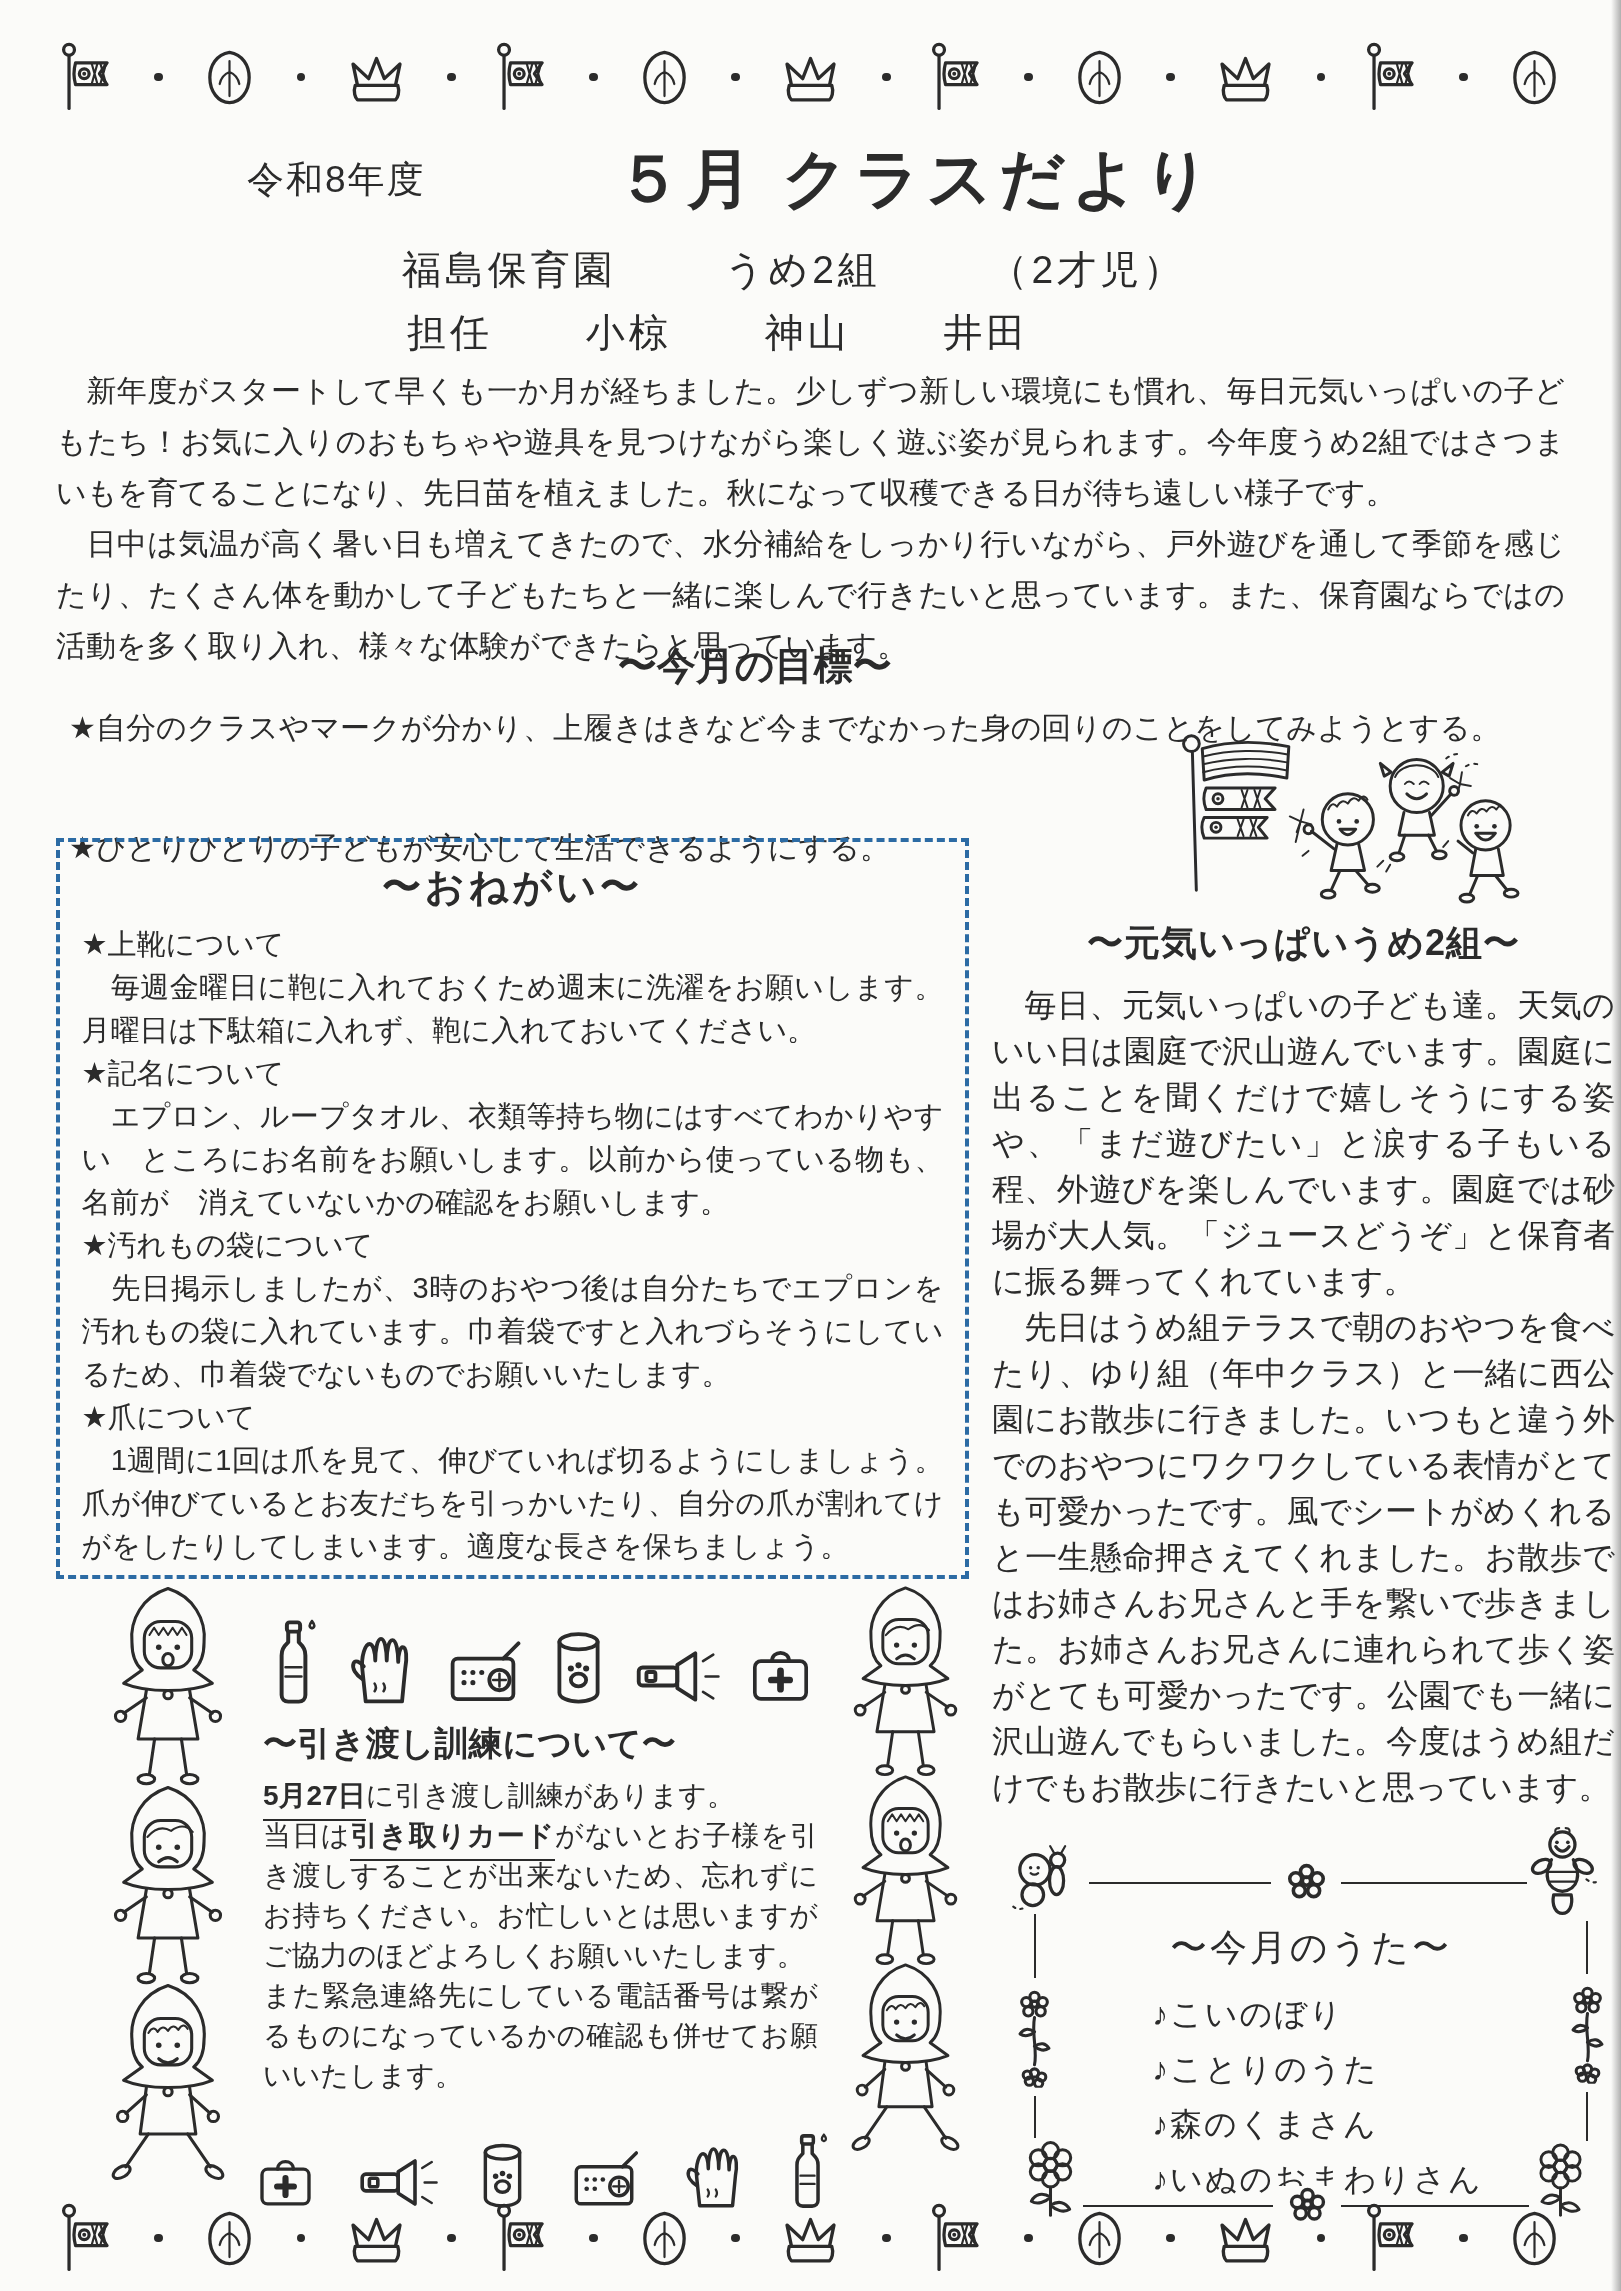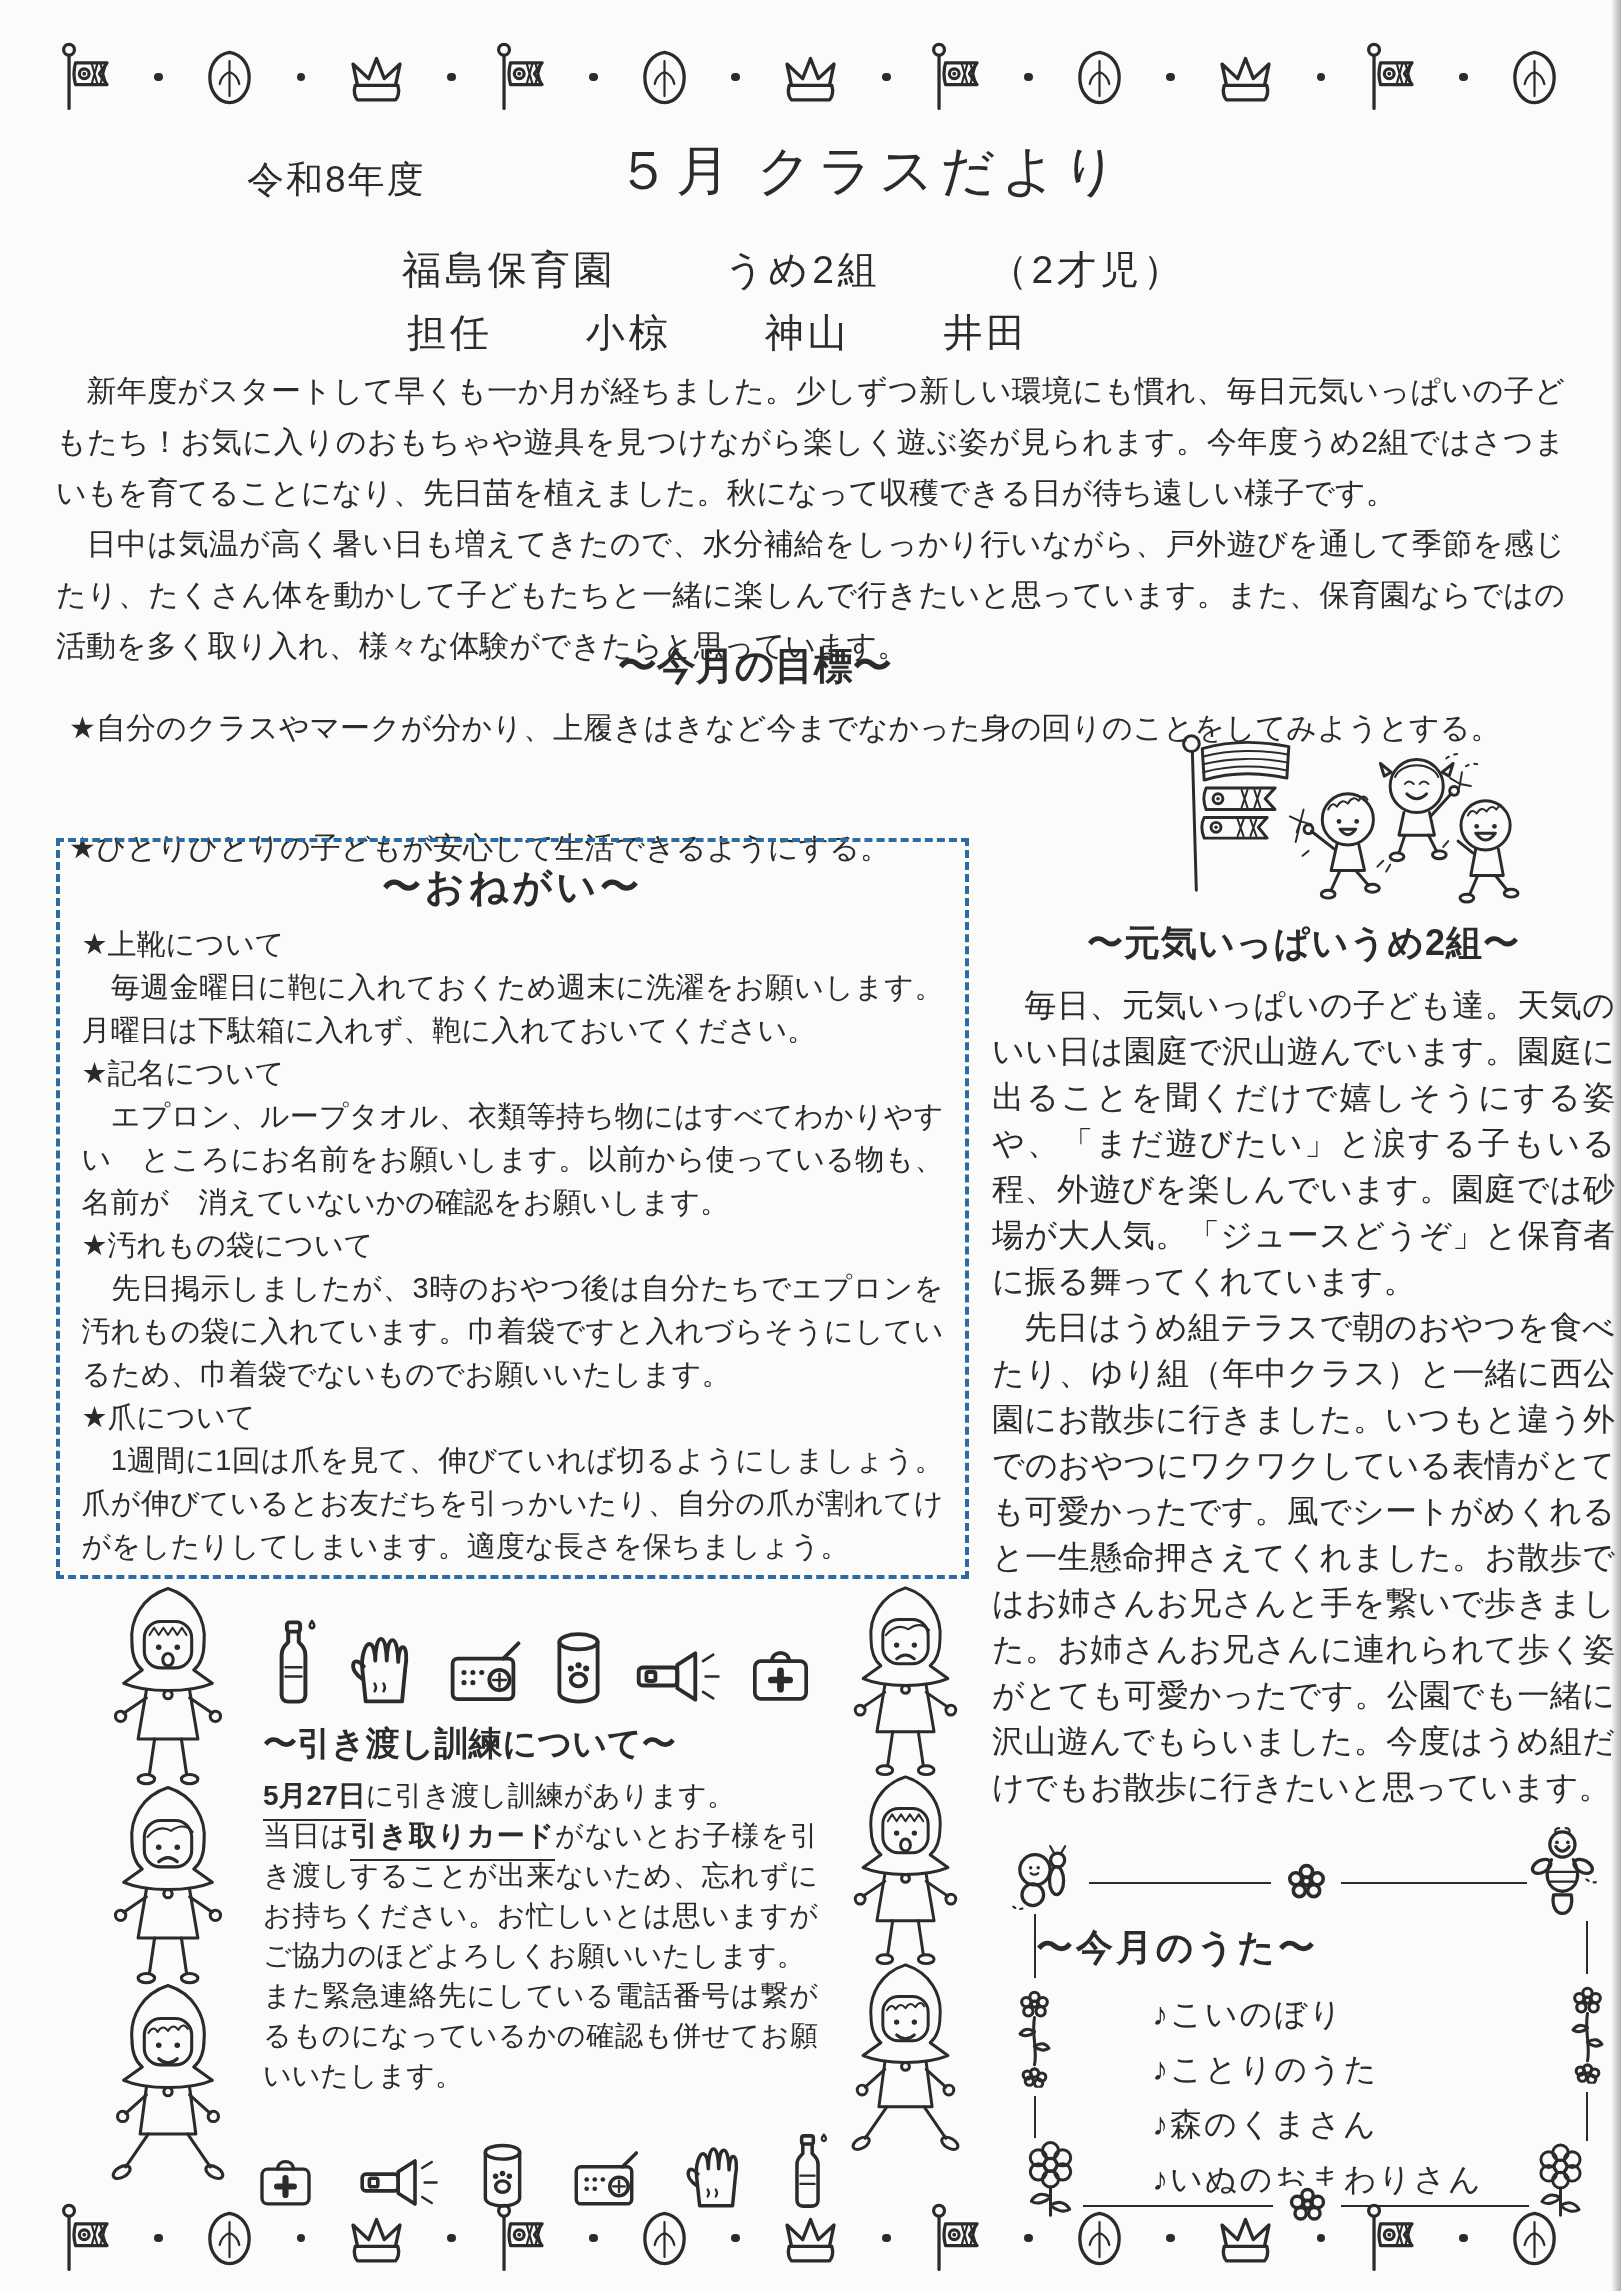--- a/index.html
+++ b/index.html
@@ -7,35 +7,35 @@
   body{position:relative;background:#fbfbf9;color:#2b2b2b;overflow:hidden;
        font-family:"Liberation Sans","DejaVu Sans",sans-serif;}
   .abs{position:absolute}
   
   svg *{fill:none;stroke:#2b2b2b;stroke-width:3;stroke-linecap:round;stroke-linejoin:round}
   svg .f{fill:#2b2b2b;stroke:none}
   svg .thin{stroke-width:2}
   .dot{width:8.8px;height:8.8px;border-radius:50%;background:#2b2b2b;flex:none}
   .border-row{display:flex;align-items:center;justify-content:space-between}
   .year{font-size:37px;letter-spacing:2px}
-  .title{font-size:54px;font-weight:400;letter-spacing:5.9px}
+  .title{font-size:65px;font-weight:700;letter-spacing:5.9px}
   .hline{display:flex;font-size:39px;letter-spacing:3.9px}
   .intro{font-size:30px;line-height:51px;text-align:justify}
   .h-center{font-weight:700;text-align:center}
   .goal{font-size:30px}
   .onegai-box{border:4.9px dashed #2c6ba4;background:transparent;padding:11.8px 21.6px}
   .onegai-title{font-size:39px;font-weight:700;text-align:center;letter-spacing:3.9px;margin:5.9px 0 9.8px}
   .onegai-sec{font-size:29px;line-height:43px;text-align:justify}
   .genki{font-size:32px;line-height:46px;text-align:justify}
   .genki-h{font-size:36px;font-weight:700;text-align:center;letter-spacing:1px;margin-bottom:13.7px}
   .drill-h{font-size:34px;font-weight:700;text-align:left}
   .drill-t{font-size:28px;line-height:40px;text-align:justify}
   .u{font-weight:700;border-bottom:2.9px solid #2b2b2b;padding-bottom:8px}
   .uta-box{border:2.9px solid #2b2b2b;border-radius:2px}
-  .uta-h{font-size:37px;font-weight:700;text-align:left;letter-spacing:2.9px;margin-top:39px}
+  .uta-h{font-size:37px;font-weight:400;text-align:center;letter-spacing:2.9px;margin-top:39px}
   .uta-song{font-size:32px;line-height:55px;letter-spacing:2px}
   .deco{position:absolute;background:#fbfbf9;line-height:0}
   .kids-col{display:flex;flex-direction:column}
   .kids-col svg{margin-top:-13.7px}
   .supplies{display:flex;align-items:flex-end;justify-content:space-between}
   .scan-edge{background:linear-gradient(to right,rgba(160,160,160,0),rgba(150,150,150,.75))}
 </style>
 </head>
 <body>
 

